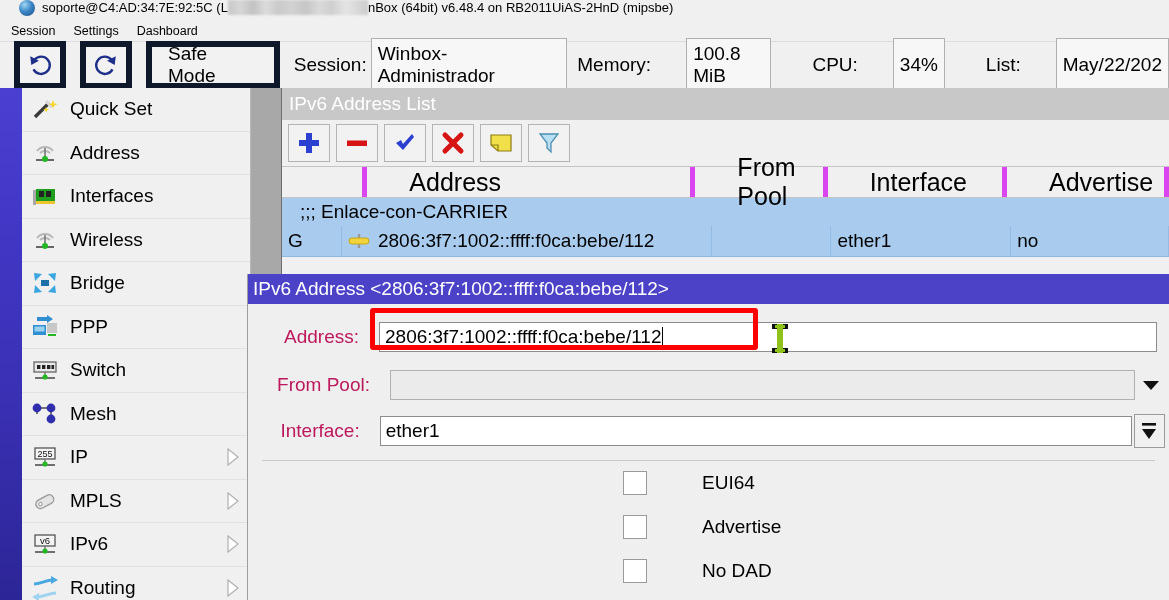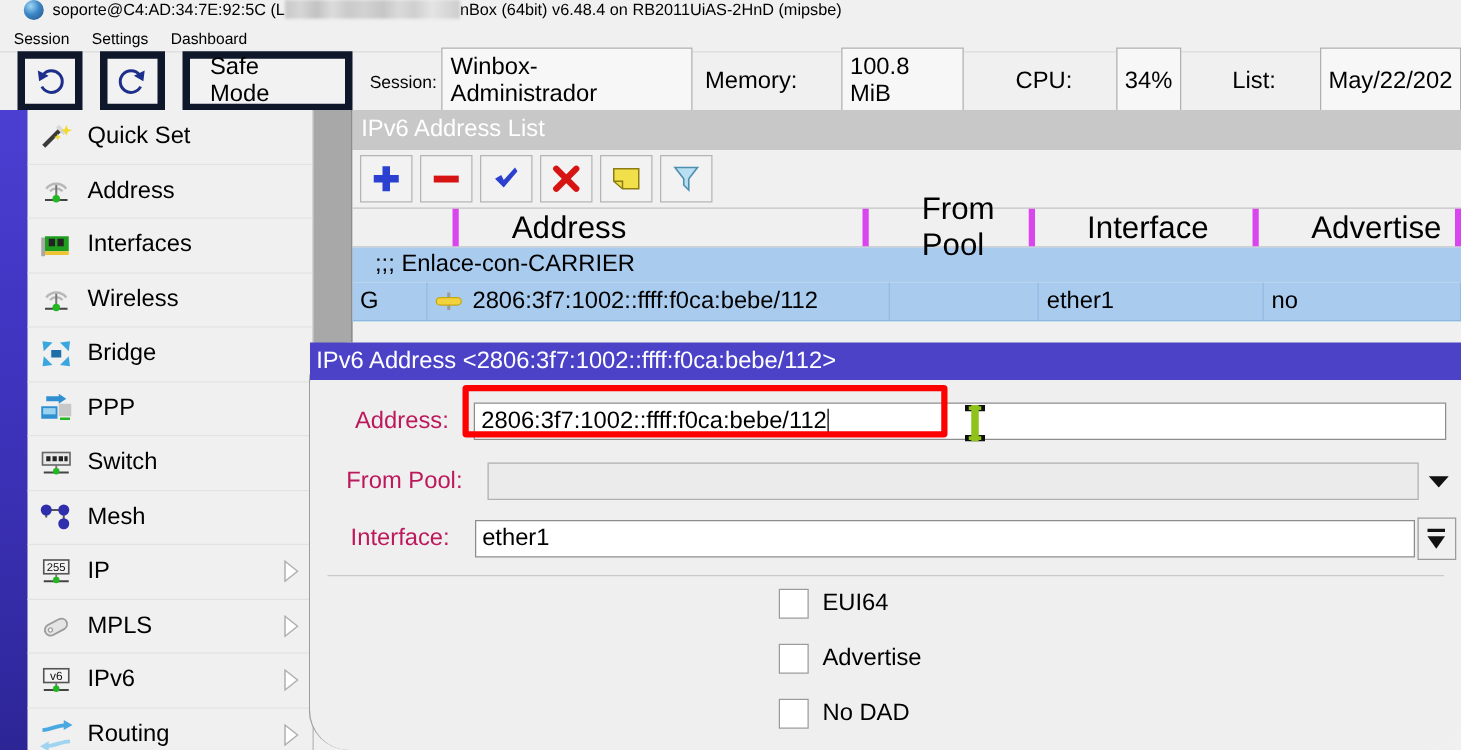--- a/index.html
+++ b/index.html
@@ -46,21 +46,21 @@
     display: flex; align-items: center;
   }
   .tb-btn {
     height: 36px; min-width: 40px; margin-left: 14px;
     border: 6px solid #0f172a; background: #f2f2f2;
     display: flex; align-items: center; justify-content: center;
     font-size: 19px; color: #000;
   }
   .tb-btn.wide { padding: 0 16px; }
   .tb-arrow { width: 28px; height: 26px; }
-  .tb-label { margin-left: 14px; font-size: 14px; color: #000; }
+  .tb-label { margin-left: 14px; font-size: 19px; color: #000; }
   .tb-field {
     height: 30px; border: 1px solid #b0b0b0; background: #f7f7f7;
     display: flex; align-items: center; padding: 11px 6px; font-size: 19px; margin-left: 4px;
   }
   .tb-spacer { flex: 1 1 auto; }
   .status-grp { display: flex; align-items: center; margin-right: 0px; gap: 31px; }
   .status-grp .lbl { font-size: 19px; margin-left: 10px; }
 
   
   .sidebar {
@@ -105,38 +105,38 @@
     padding-left: 6px; box-sizing: border-box; position: relative; color: #000; margin-left: 36px; }
   .row-comment { height: 28px; background: #a8cbee; display: flex; align-items: center;
     padding-left: 18px; font-size: 19px; color: #000; }
   .row-data { height: 30px; background: #a8cbee; display: flex; align-items: center;
     border-bottom: 1px solid #8db8e0; }
   .td { font-size: 19px; display: flex; align-items: center; padding-left: 6px;
     box-sizing: border-box; border-right: 1px solid #93bbe3; height: 30px; color: #000; }
 
   
   .dialog { position: absolute; left: 247px; top: 274px; width: 922px; height: 326px;
-    background: #efefef; border-left: 1px solid #9e9e9e; box-sizing: border-box; border-radius: 32px; }
+    background: #efefef; border-left: 1px solid #9e9e9e; box-sizing: border-box; }
   .dlg-title { height: 30px; background: #4b42c8; color: #fff; font-size: 19px;
     display: flex; align-items: center; padding-left: 5px; }
   .dlg-body { position: relative; height: 296px; }
   .frm-row { display: flex; align-items: center; height: 38px; }
   .frm-label { width: 122px; text-align: right; padding-right: 20px; font-size: 19px; color: #be185d; }
   .frm-input { flex: 1 1 auto; height: 30px; border: 1px solid #8c8c8c; background: #fff;
     font-size: 19px; display: flex; align-items: center; padding-left: 5px; box-sizing: border-box; }
   .frm-input.disabled { background: #ebebeb; border-color: #b0b0b0; }
   .caret { display: inline-block; width: 1px; height: 21px; background: #000; margin-left: 1px; }
   .dd-plain { width: 32px; display: flex; align-items: center; justify-content: center;
     font-size: 17px; color: #000; }
   .dd-boxed { width: 32px; height: 32px; border: 1px solid #9b9b9b; background: #f0f0f0;
     display: flex; align-items: center; justify-content: center; margin-left: 2px; margin-right: 4px; }
   .redbox { position: absolute; left: 122px; top: 4px; width: 388px; height: 42px;
     border: 5px solid #ff0000; border-radius: 3px; box-sizing: border-box; pointer-events: none; }
   .sep { height: 1px; background: #c9c9c9; margin: 10px 14px 0 14px; }
-  .cb-row { display: flex; align-items: center; height: 44px; padding-left: 375px; }
+  .cb-row { display: flex; align-items: center; height: 44px; padding-left: 375px; gap: 44px; }
   .cb { width: 22px; height: 22px; border: 1px solid #9a9a9a; background: #fff;
     margin-right: 11px; flex: 0 0 auto; }
   .cb-label { font-size: 19px; color: #000; }
 
   .ibeam { position: absolute; left: 770px; top: 323px; width: 20px; height: 32px; }
 </style>
 </head>
 <body>
 
 <div id="app">

